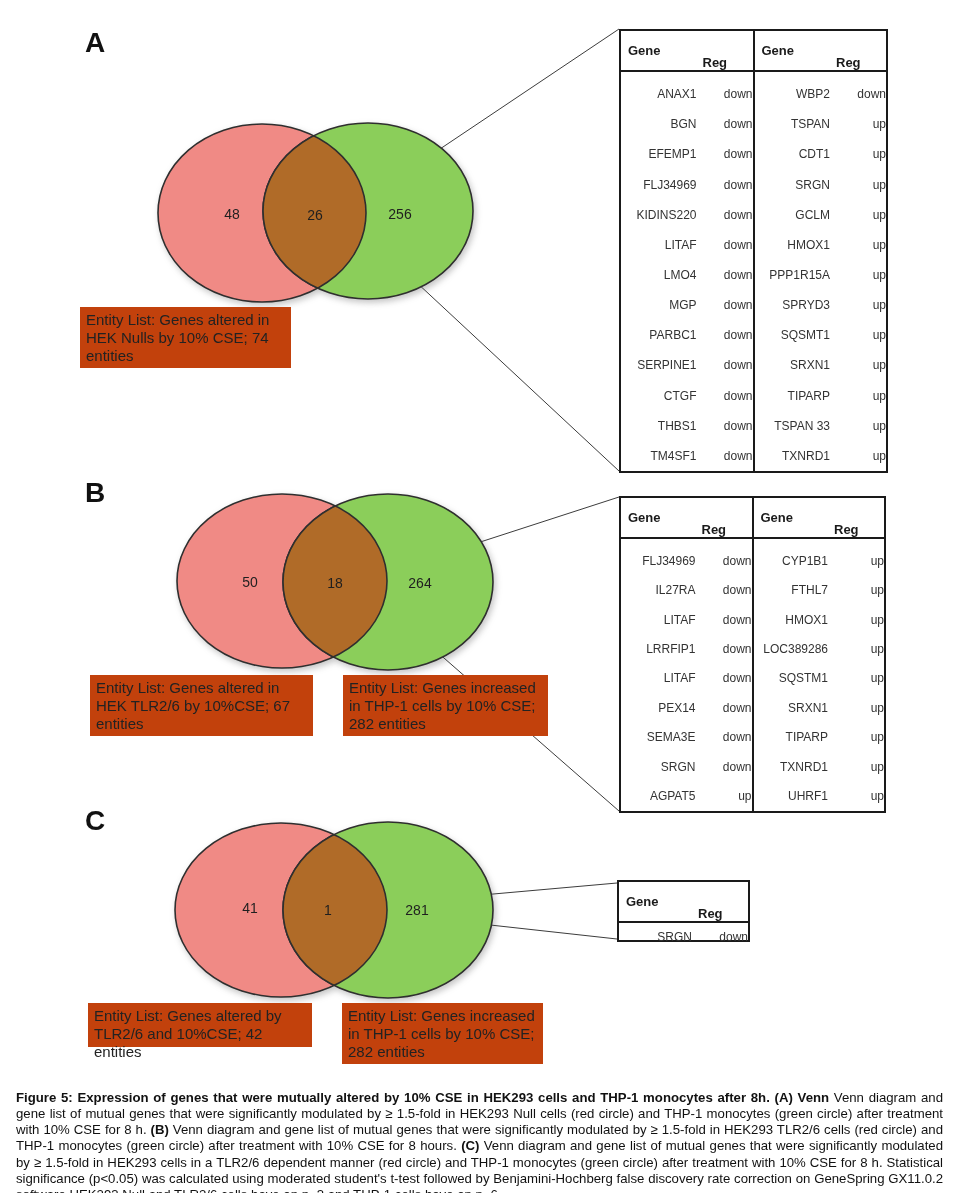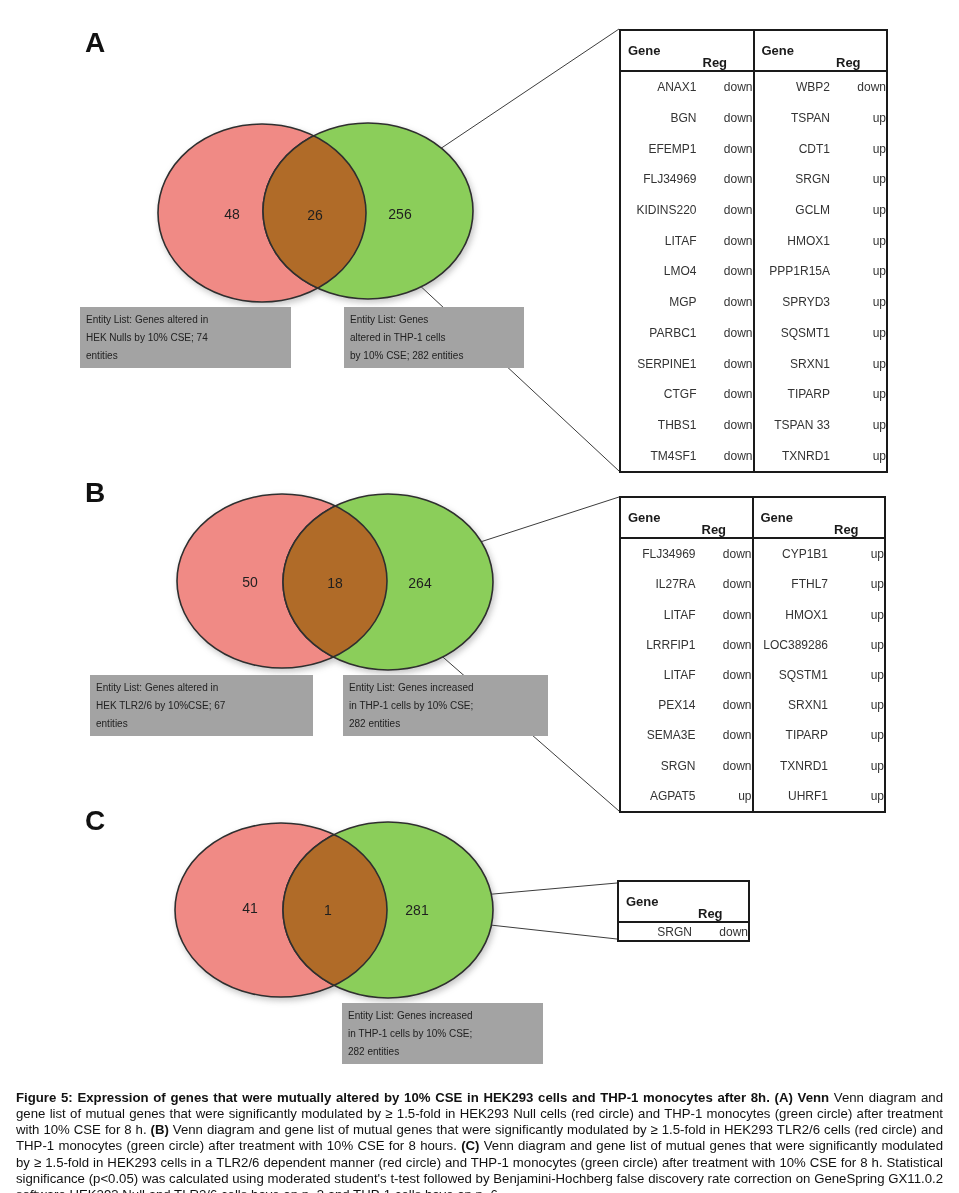--- a/index.html
+++ b/index.html
@@ -7,25 +7,25 @@
         font-family:"Liberation Sans", sans-serif;color:#1a1a1a;}
   .layer-svg{position:absolute;left:0;top:0;z-index:1;}
   .venn-shapes{filter:drop-shadow(2px 3px 3px rgba(90,90,90,.35));}
   .red{fill:#f08a85;stroke:#2f2f2f;stroke-width:1.6;}
   .green{fill:#8bce5a;stroke:#2f2f2f;stroke-width:1.6;}
   .brown{fill:#b06b28;stroke:#2f2f2f;stroke-width:1.6;}
   .edge{fill:none;stroke:#2f2f2f;stroke-width:1.6;}
   .conn{stroke:#3c3c3c;stroke-width:1;fill:none;}
   .vnum{font-family:"Liberation Sans",sans-serif;font-size:14px;fill:#1f1f1f;text-anchor:middle;}
   .panel-letter{position:absolute;z-index:2;font-size:28px;font-weight:bold;color:#111;}
-  .ybox{position:absolute;z-index:3;background:#a3a3a3;color:#222;font-size:10px;line-height:18px;
+  .ybox{position:absolute;z-index:3;background:#c2410c;color:#222;font-size:15px;line-height:18px;
         padding:4px 6px;white-space:pre-line;box-sizing:border-box;}
   .gtable{position:absolute;z-index:2;background:#fff;border:2px solid #1a1a1a;
           box-sizing:border-box;display:flex;}
-  .tgroup{flex:1;display:flex;flex-direction:column;min-width:0;}
+  .tgroup{flex:1;display:flex;flex-direction:column;min-width:0;gap:7px;}
   .tgroup.divided{border-right:2px solid #1a1a1a;}
   .thead{display:grid;grid-template-columns:1fr 50px;align-items:center;
          border-bottom:2px solid #1a1a1a;font-weight:bold;font-size:13px;flex:0 0 26px;}
   .thead .h-gene{padding-left:7px;}
   .thead .h-reg{text-align:left;margin-top:24px;}
   .tbody{flex:1;display:flex;flex-direction:column;}
   .trow{flex:1;display:grid;grid-template-columns:1fr 50px;align-items:center;
         font-size:12px;color:#333;}
   .trow .gene{text-align:right;padding-right:6px;white-space:nowrap;}
   .trow .reg{text-align:right;}
@@ -117,29 +117,28 @@
     </g>
   </svg>
 
   <div class="panel-letter" style="left:85px;top:27px;">A</div>
   <div class="panel-letter" style="left:85px;top:477px;">B</div>
   <div class="panel-letter" style="left:85px;top:805px;">C</div>
 
   <div class="ybox" style="left:80px;top:307px;width:211px;height:61px;">Entity List: Genes altered in
 HEK Nulls by 10% CSE; 74
 entities</div>
-  <div class="ybox" style="left:344px;top:307px;width:180px;height:61px;">Entity List: Genes
-altered in THP-1 cells
-by 10% CSE; 282 entities</div>
   <div class="ybox" style="left:90px;top:675px;width:223px;height:61px;">Entity List: Genes altered in
 HEK TLR2/6 by 10%CSE; 67
 entities</div>
   <div class="ybox" style="left:343px;top:675px;width:205px;height:61px;">Entity List: Genes increased
 in THP-1 cells by 10% CSE;
 282 entities</div>
+  <div class="ybox" style="left:88px;top:1003px;width:224px;height:44px;">Entity List: Genes altered by
+TLR2/6 and 10%CSE; 42 entities</div>
   <div class="ybox" style="left:342px;top:1003px;width:201px;height:61px;">Entity List: Genes increased
 in THP-1 cells by 10% CSE;
 282 entities</div>
 
   <div class="gtable" style="left:619px;top:29px;width:269px;height:444px;">
     <div class="tgroup divided">
       <div class="thead">
         <span class="h-gene">Gene</span>
         <span class="h-reg">Reg</span>
       </div>

